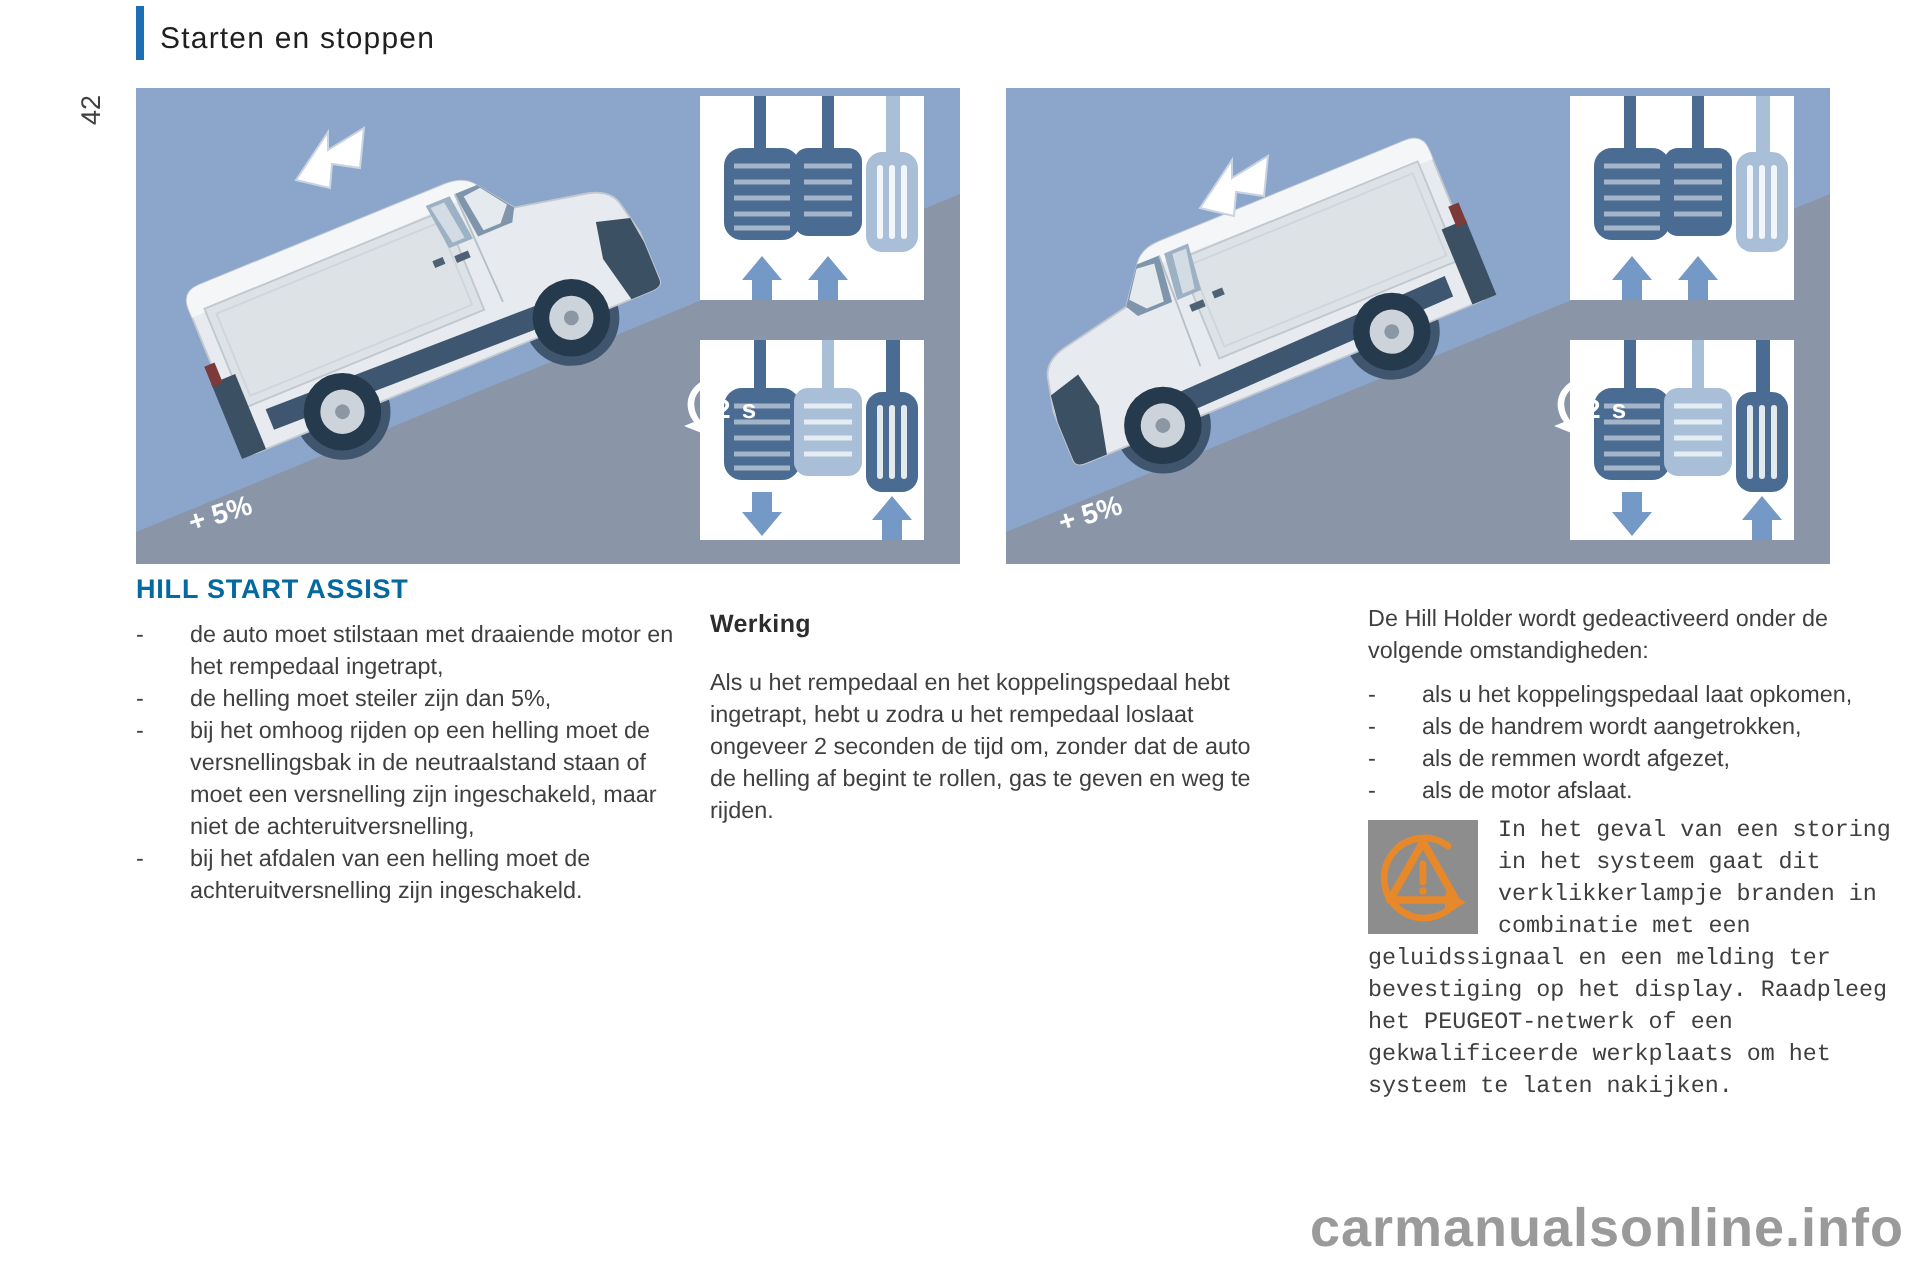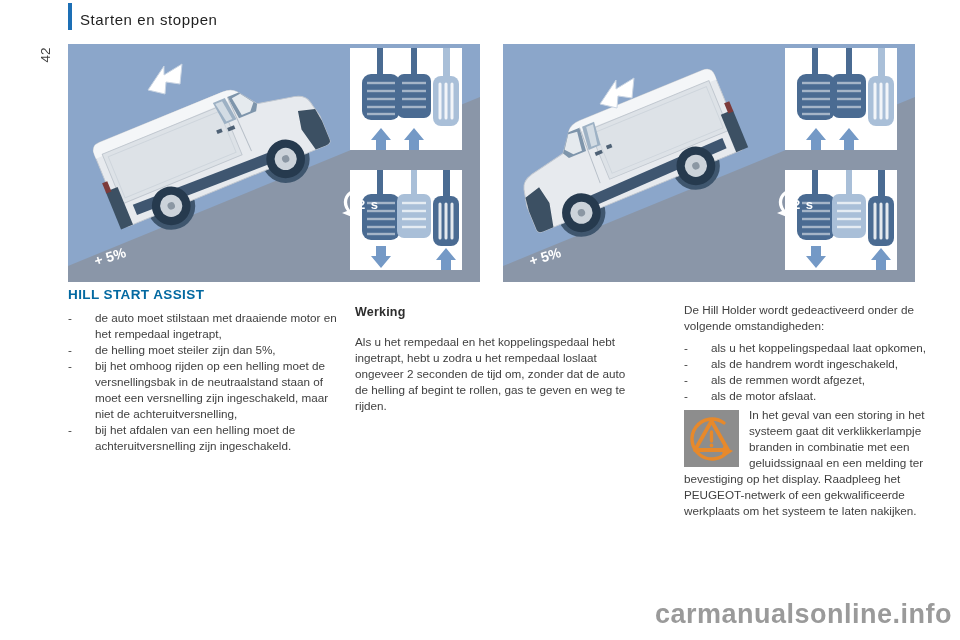--- a/index.html
+++ b/index.html
@@ -31,21 +31,21 @@
   h1.sec{font-size:13.5px;font-weight:bold;color:#0369a1;margin:0 0 7px 0;letter-spacing:0.4px;}
   h2.sub{font-size:12.5px;font-weight:bold;color:#2d2d2d;margin:0 0 14px 0;letter-spacing:0.2px;}
   h2.sub2{font-size:12.5px;font-weight:bold;color:#2d2d2d;margin:12px 0 6px 0;letter-spacing:0.2px;}
   .col p{margin:0 0 6px 0;}
   ul.dashlist{list-style:none;margin:1px 0 3px 0;padding:0;}
   ul.dashlist li{display:flex;margin:0;}
   ul.dashlist .dash{width:27px;flex:none;}
   ul.dashlist .li-text{flex:1;}
 
   
-  .storing-wrap{overflow:visible;}
+  .storing-wrap{overflow:visible;font-family:Liberation Mono, monospace;}
   .warn-box{float:left;width:55px;height:57px;background:#8d8d8d;margin:3px 10px 2px 0;}
   .warn-box svg{display:block;width:55px;height:57px;}
 
   .watermark{position:absolute;right:8px;top:599px;font-size:27px;color:#9a9a9a;letter-spacing:0.5px;font-weight:bold;}
 </style>
 </head>
 <body>
 
 <svg width="0" height="0" style="position:absolute" aria-hidden="true">
   <defs>
@@ -221,21 +221,21 @@
 
 <div class="col" id="col3">
   <p>De Hill Holder wordt gedeactiveerd onder de volgende omstandigheden:</p>
   <ul class="dashlist">
     <li>
       <span class="dash">-</span>
       <span class="li-text">als u het koppelingspedaal laat opkomen,</span>
     </li>
     <li>
       <span class="dash">-</span>
-      <span class="li-text">als de handrem wordt ingeschakeld,</span>
+      <span class="li-text">als de handrem wordt aangetrokken,</span>
     </li>
     <li>
       <span class="dash">-</span>
       <span class="li-text">als de remmen wordt afgezet,</span>
     </li>
     <li>
       <span class="dash">-</span>
       <span class="li-text">als de motor afslaat.</span>
     </li>
   </ul>

